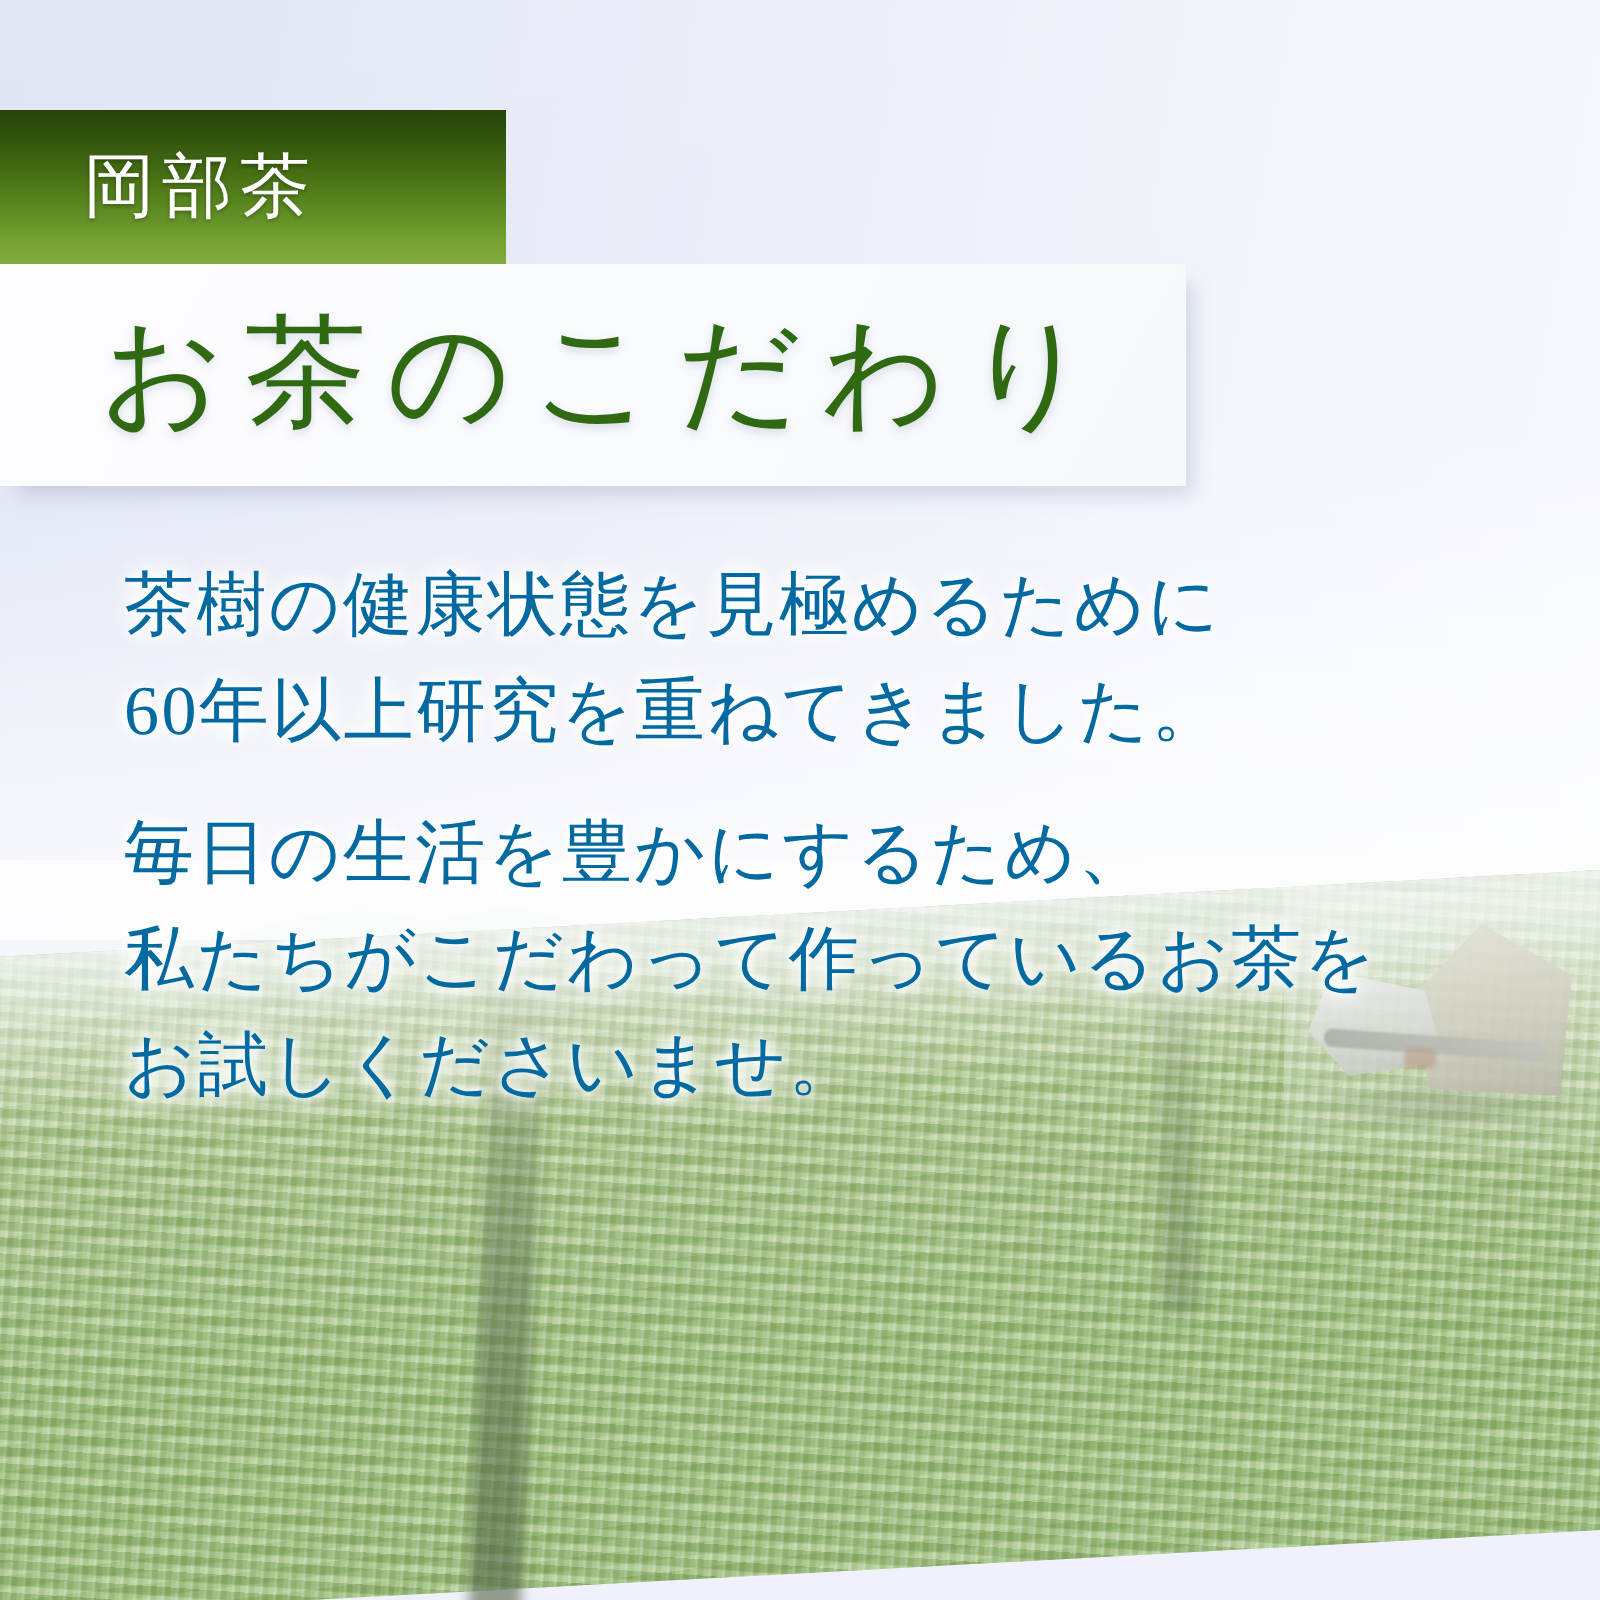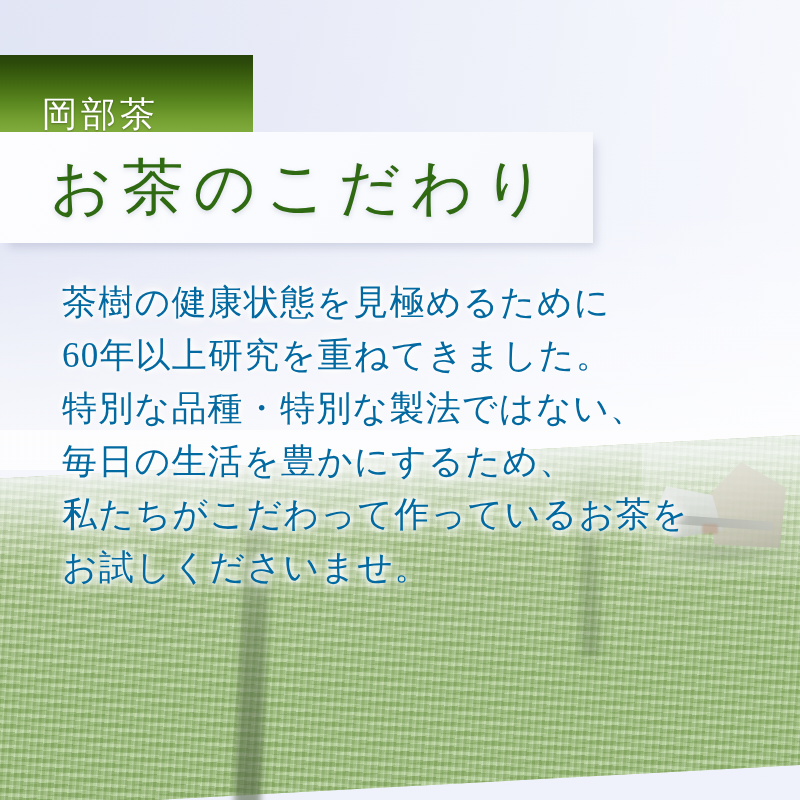--- a/index.html
+++ b/index.html
@@ -175,21 +175,21 @@
     position: absolute;
     left: 0; top: 55px;
     width: 253px; height: 77px;
     background: linear-gradient(180deg,
       #27420a 0%,
       #2f4f0b 14%,
       #456d13 40%,
       #5d8a21 64%,
       #74a032 84%,
       #80ab3d 100%);
-    display: flex; align-items: flex-end;
+    display: flex; align-items: center;
     box-sizing: border-box;
     padding-left: 42px;
   }
   .brand-banner-text {
     color: #ffffff;
     font-size: 35px;
     letter-spacing: 4px;
     line-height: 1;
     text-shadow: 0 1px 2px rgba(0,0,0,.30);
     white-space: nowrap;
@@ -274,21 +274,21 @@
   </div>
 
   <div class="title-panel">
     <span class="title-panel-text">お茶のこだわり</span>
   </div>
 
   <div class="copy">
     <p class="para">
       <span class="line">茶樹の健康状態を見極めるために</span><br>
       <span class="line">60年以上研究を重ねてきました。</span><br>
-      <span class="line">特別な品種・特別な製法ではない、</span><br>
+      <br>
     </p>
     <p class="para">
       <span class="line">毎日の生活を豊かにするため、</span><br>
       <span class="line">私たちがこだわって作っているお茶を</span><br>
       <span class="line">お試しくださいませ。</span>
     </p>
   </div>
 
 </div>
 

